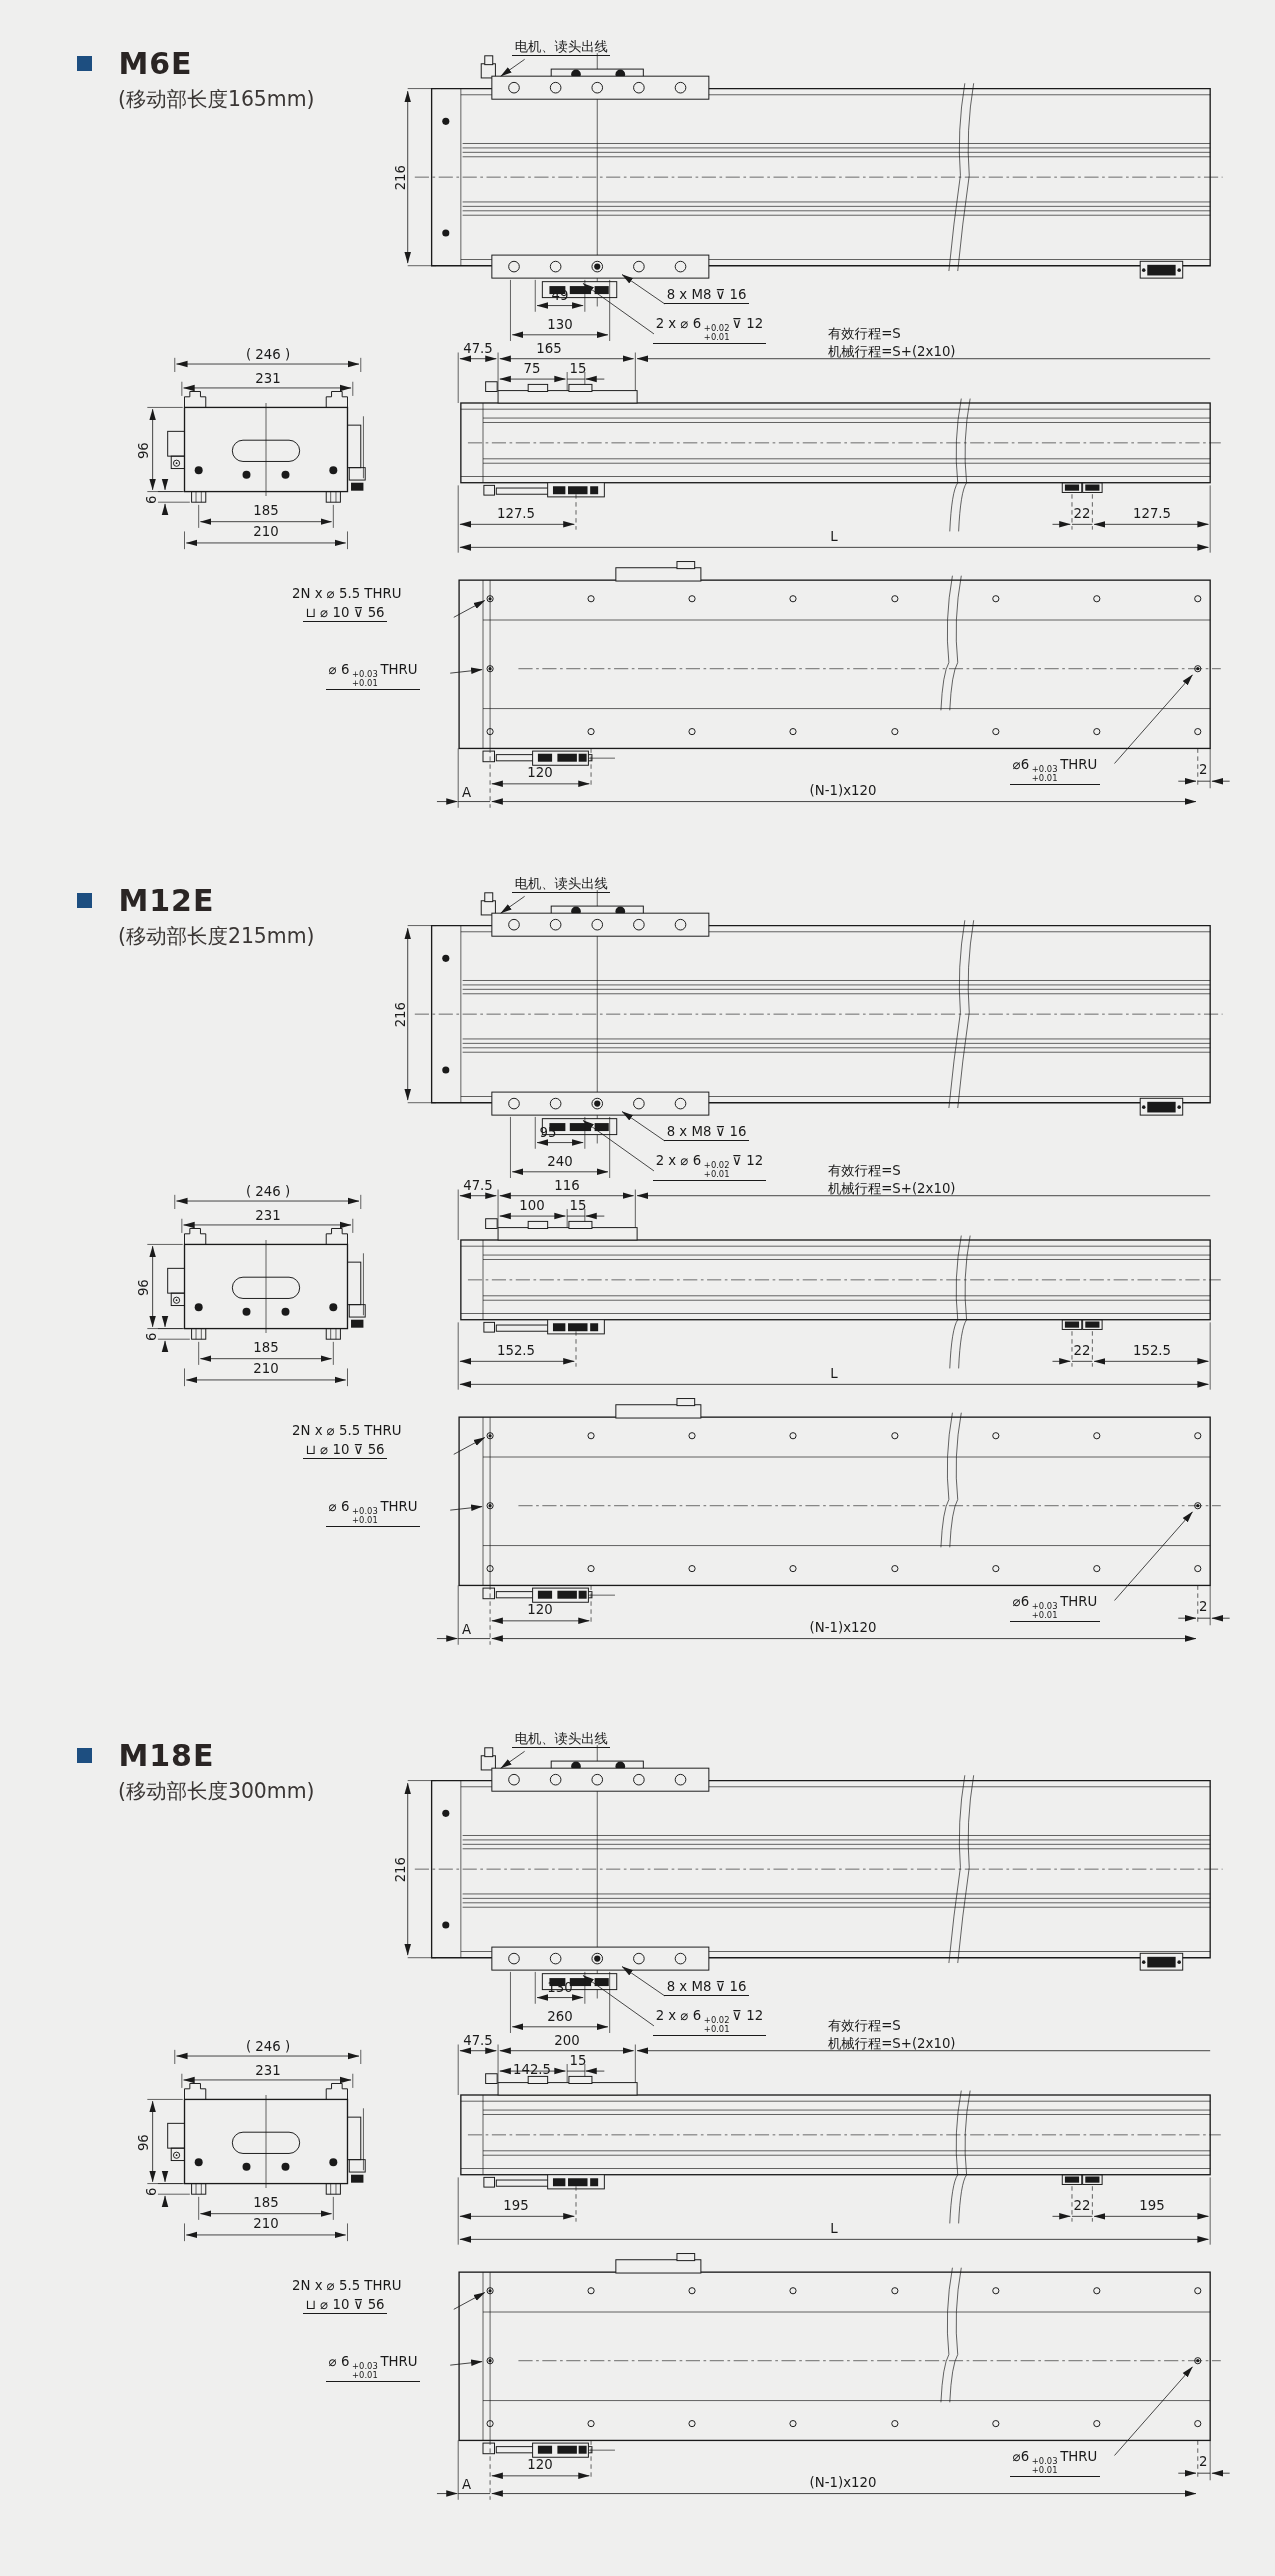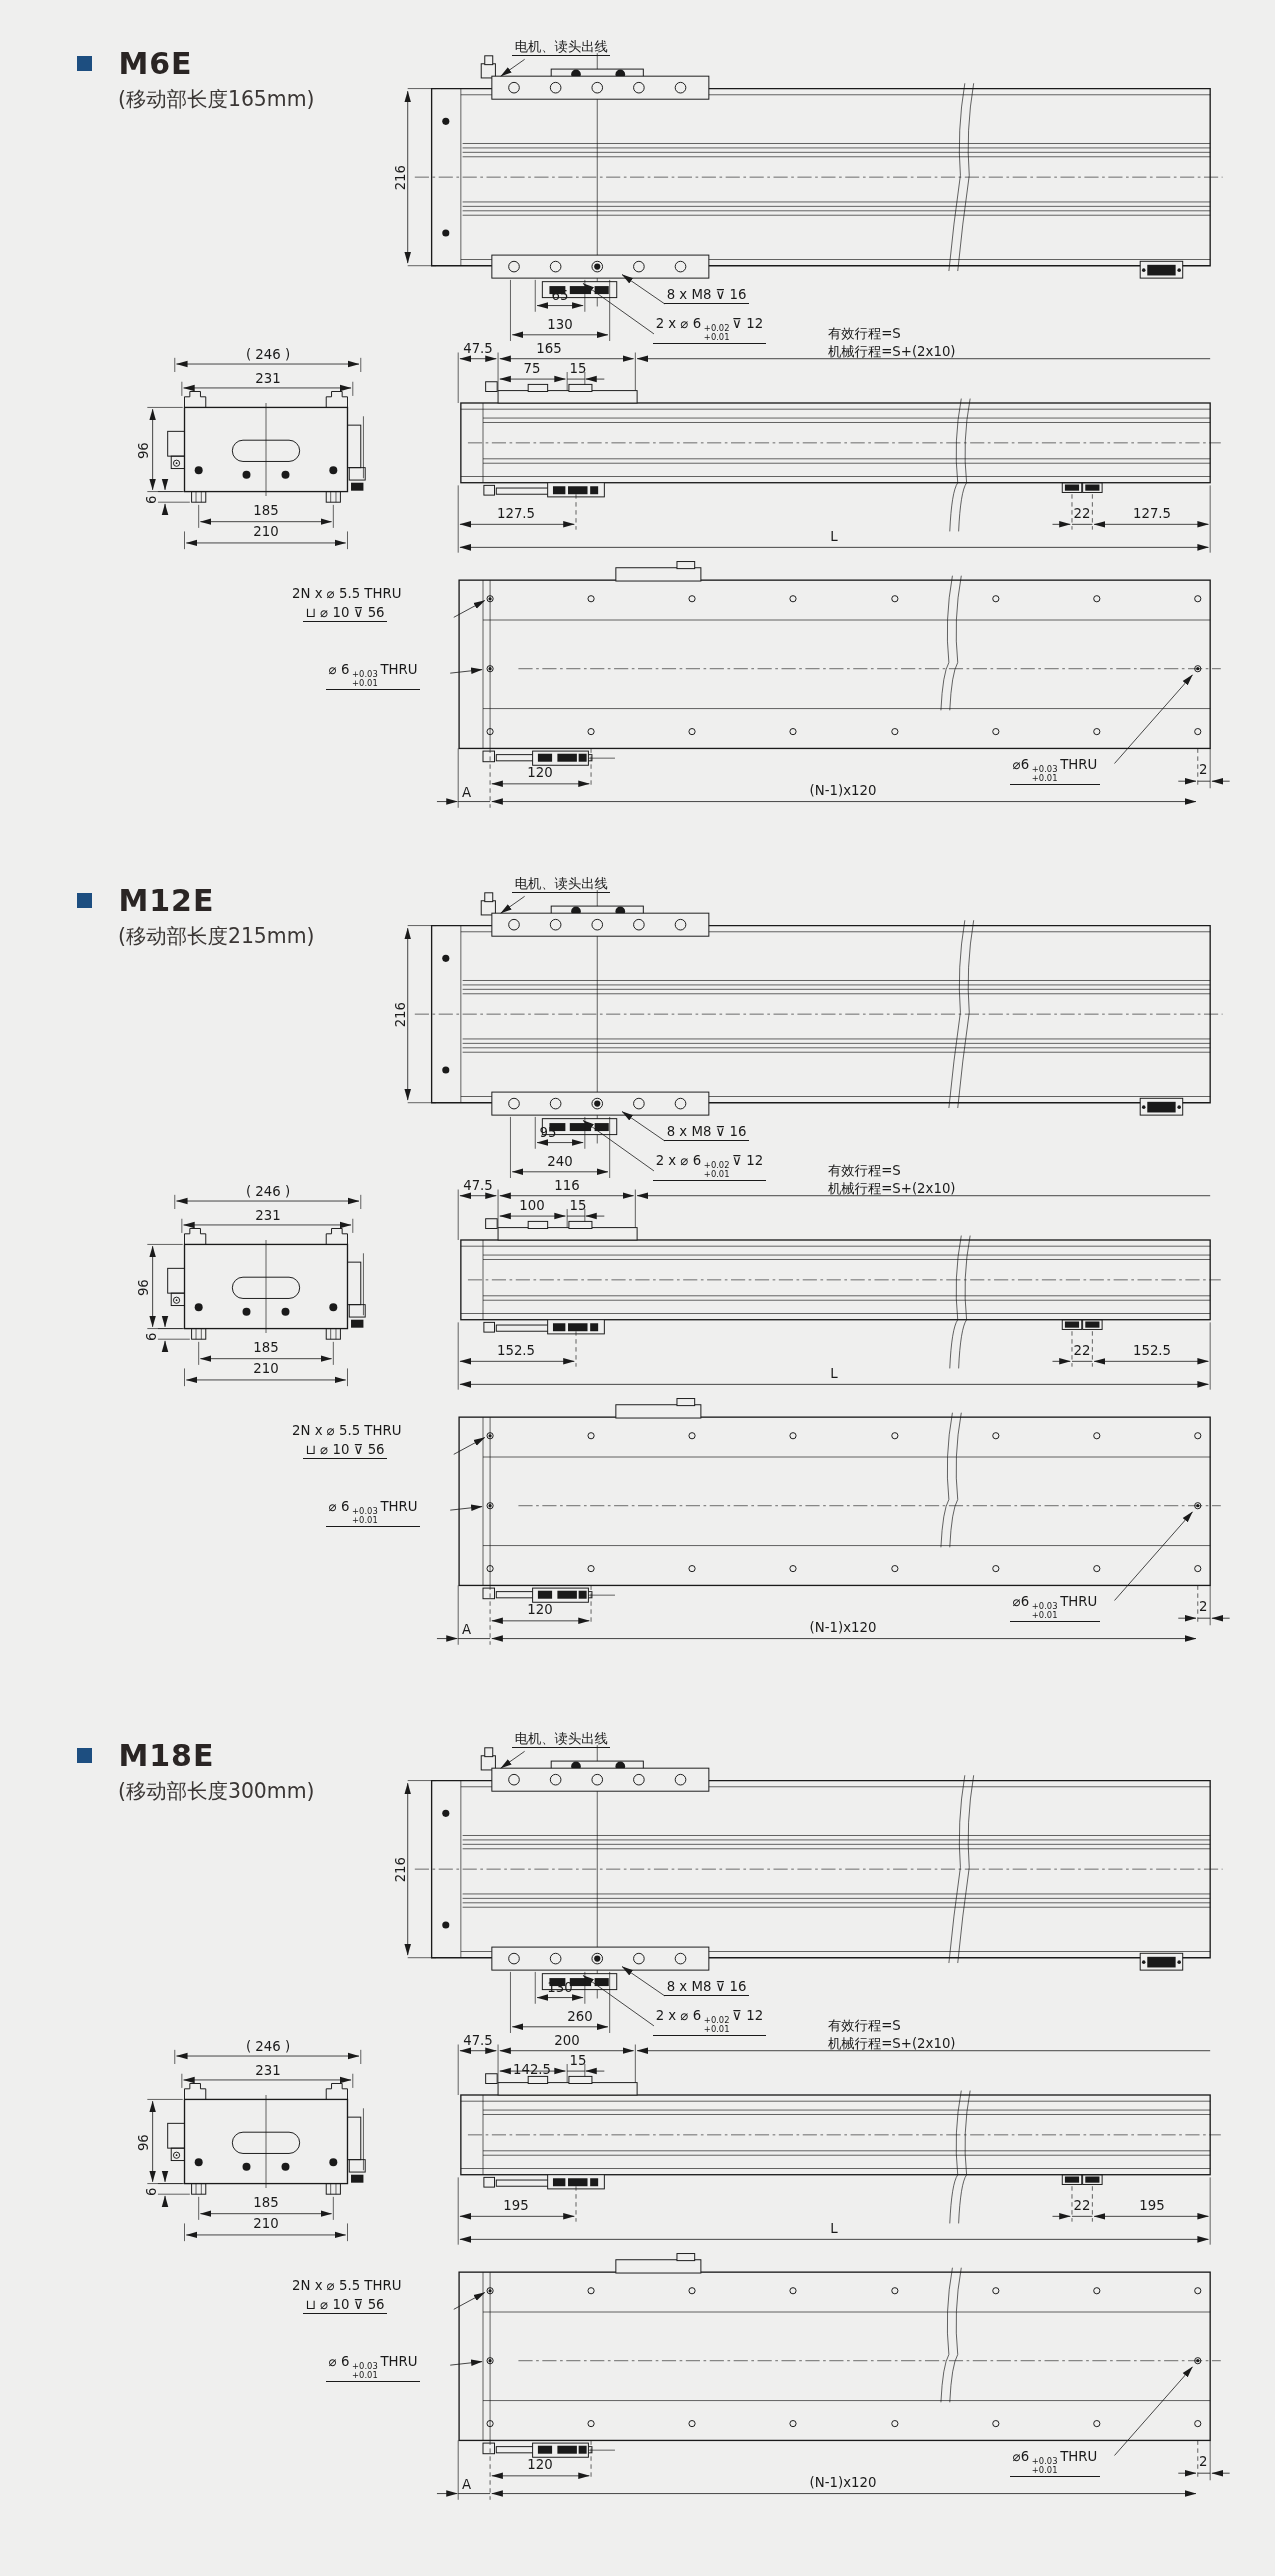--- a/index.html
+++ b/index.html
@@ -207,21 +207,21 @@
       <line class="dim" x1="493" y1="905" x2="516" y2="905" marker-end="url(#ah)"></line>
       <line class="dim" x1="517" y1="905" x2="553" y2="905"></line>
       <line class="dim" x1="1330" y1="882" x2="1350" y2="882" marker-end="url(#ah)"></line>
       <line class="dim" x1="1388" y1="882" x2="1368" y2="882" marker-end="url(#ah)"></line>
       <line class="dim" x1="1352" y1="882" x2="1366" y2="882"></line>
     </g>
   </svg>
 
   <div class="lb ul" style="left:512px;top:39px">电机、读头出线</div>
   <div class="lb vert" style="left:388px;top:170px">216</div>
-  <div class="lb ctr" style="left:560px;top:288px">65</div>
+  <div class="lb ctr" style="left:560px;top:288px">49</div>
   <div class="lb ctr" style="left:560px;top:317px">130</div>
   <div class="lb ul" style="left:664px;top:287px">8 x M8 ⊽ 16</div>
   <div class="lb ul" style="left:653px;top:316px"><span>2 x ⌀ 6</span><span class="tol">
           <i>+0.02</i>
           <i>+0.01</i>
         </span><span>⊽ 12</span></div>
 
   <div class="lb ctr" style="left:268px;top:347px">( 246 )</div>
   <div class="lb ctr" style="left:268px;top:371px">231</div>
   <div class="lb vert" style="left:135px;top:443px">96</div>
@@ -658,21 +658,21 @@
       <line class="dim" x1="517" y1="905" x2="553" y2="905"></line>
       <line class="dim" x1="1330" y1="882" x2="1350" y2="882" marker-end="url(#ah)"></line>
       <line class="dim" x1="1388" y1="882" x2="1368" y2="882" marker-end="url(#ah)"></line>
       <line class="dim" x1="1352" y1="882" x2="1366" y2="882"></line>
     </g>
   </svg>
 
   <div class="lb ul" style="left:512px;top:39px">电机、读头出线</div>
   <div class="lb vert" style="left:388px;top:170px">216</div>
   <div class="lb ctr" style="left:560px;top:288px">130</div>
-  <div class="lb ctr" style="left:580px;top:317px">260</div>
+  <div class="lb ctr" style="left:560px;top:317px">260</div>
   <div class="lb ul" style="left:664px;top:287px">8 x M8 ⊽ 16</div>
   <div class="lb ul" style="left:653px;top:316px"><span>2 x ⌀ 6</span><span class="tol">
           <i>+0.02</i>
           <i>+0.01</i>
         </span><span>⊽ 12</span></div>
 
   <div class="lb ctr" style="left:268px;top:347px">( 246 )</div>
   <div class="lb ctr" style="left:268px;top:371px">231</div>
   <div class="lb vert" style="left:135px;top:443px">96</div>
   <div class="lb vert" style="left:147px;top:492px">6</div>

